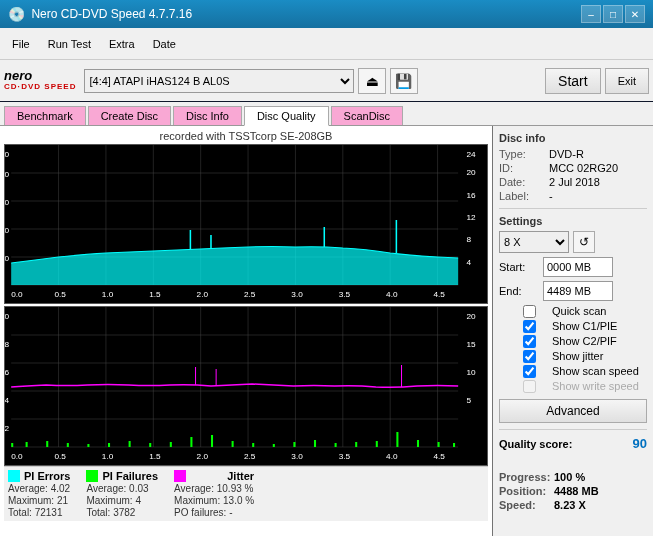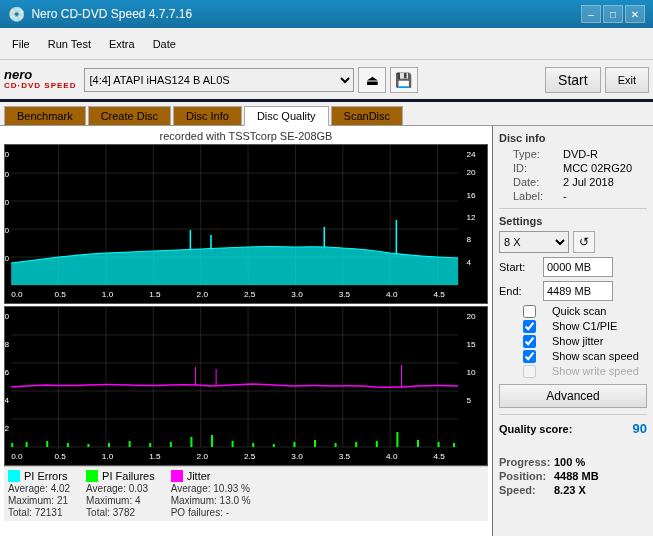--- a/index.html
+++ b/index.html
@@ -9,47 +9,47 @@
     .title-bar { background: linear-gradient(to bottom, #1a8cc4, #1570a0); height: 28px; display: flex; align-items: center; justify-content: space-between; padding: 0 8px; color: white; }
     .title-bar-left { display: flex; align-items: center; gap: 6px; font-size: 12px; }
     .title-bar-controls { display: flex; gap: 2px; }
     .title-bar-btn { width: 20px; height: 18px; background: rgba(255,255,255,0.2); border: 1px solid rgba(255,255,255,0.3); color: white; font-size: 10px; cursor: pointer; display: flex; align-items: center; justify-content: center; }
     
     
     .menu-bar { background: #f0f0f0; height: 32px; display: flex; align-items: center; padding: 0 4px; border-bottom: 1px solid #ccc; gap: 2px; }
     .menu-item { padding: 2px 8px; font-size: 11px; cursor: pointer; }
     
     
-    .toolbar { background: #f0f0f0; height: 42px; display: flex; align-items: center; padding: 2px 4px; border-bottom: 3px solid #0f172a; gap: 4px; }
+    .toolbar { background: #f0f0f0; height: 42px; display: flex; align-items: center; padding: 2px 4px; border-bottom: 1px solid #0f172a; gap: 4px; }
     .device-select { height: 24px; width: 270px; font-size: 11px; border: 1px solid #999; }
     .toolbar-icon-btn { width: 28px; height: 26px; border: 1px solid #aaa; background: #f5f5f5; cursor: pointer; display: flex; align-items: center; justify-content: center; font-size: 14px; }
     .start-btn { height: 26px; padding: 0 12px; background: linear-gradient(to bottom, #f5f5f5, #e0e0e0); border: 1px solid #aaa; cursor: pointer; font-size: 14px; }
     .exit-btn { height: 26px; padding: 0 12px; background: linear-gradient(to bottom, #f5f5f5, #e0e0e0); border: 1px solid #aaa; cursor: pointer; font-size: 11px; }
     
     
     .tabs { background: #f0f0f0; height: 24px; display: flex; align-items: flex-end; padding: 0 4px; border-bottom: 1px solid #999; }
-    .tab { padding: 3px 12px; border: 1px solid #aaa; border-bottom: none; background: #a16207; cursor: pointer; font-size: 11px; margin-right: 2px; }
+    .tab { padding: 3px 12px; border: 1px solid #aaa; border-bottom: none; background: #f9a8d4; cursor: pointer; font-size: 11px; margin-right: 2px; }
     .tab.active { background: white; border-bottom: 1px solid white; margin-bottom: -1px; }
     
     
     .main-content { display: flex; height: calc(536px - 28px - 22px - 42px - 24px); }
     
     
     .chart-area { flex: 1; background: white; border-right: 1px solid #737373; padding: 4px; overflow: hidden; }
     .chart-title { text-align: center; font-size: 11px; color: #333; margin-bottom: 2px; }
     
     
     .top-chart { height: 160px; background: black; position: relative; overflow: hidden; border: 1px solid #555; }
     .bottom-chart { height: 160px; background: black; position: relative; overflow: hidden; border: 1px solid #555; margin-top: 2px; }
     
     
     .right-panel { width: 160px; background: #f0f0f0; padding: 6px; overflow-y: auto; }
     
     .panel-section-title { font-size: 11px; font-weight: bold; margin-bottom: 4px; color: #333; }
-    .info-row { display: flex; margin-bottom: 2px; font-size: 11px; margin-left: 14px; }
+    .info-row { display: flex; margin-bottom: 2px; font-size: 11px; }
     .info-label { color: #555; width: 50px; flex-shrink: 0; }
     .info-value { color: #000; }
     
     .divider { border-top: 1px solid #ccc; margin: 6px 0; }
     
     .settings-row { display: flex; align-items: center; margin-bottom: 4px; gap: 4px; }
     .speed-select { height: 22px; width: 70px; font-size: 11px; border: 1px solid #999; }
     .refresh-btn { width: 22px; height: 22px; border: 1px solid #aaa; background: #f5f5f5; cursor: pointer; font-size: 12px; display: flex; align-items: center; justify-content: center; }
     
     .mb-input { height: 20px; width: 70px; font-size: 11px; border: 1px solid #999; padding: 1px 3px; }
@@ -66,21 +66,21 @@
     .quality-value { font-weight: bold; color: #0070c0; font-size: 13px; }
     
     .progress-section { margin-top: 20px; font-weight: bold; }
     .prog-row { display: flex; margin-bottom: 2px; font-size: 11px; }
     .prog-label { width: 55px; color: #555; }
     .prog-value { color: #000; }
     
     
     .legend-area { display: flex; gap: 16px; padding: 3px 4px; background: #f0f0f0; border-top: 1px solid #ccc; }
     .legend-item { display: flex; flex-direction: column; gap: 1px; }
-    .legend-header { display: flex; align-items: center; gap: 4px; font-size: 11px; font-weight: normal; }
+    .legend-header { display: flex; align-items: center; gap: 4px; font-size: 11px; font-weight: bold; justify-content: space-between; }
     .legend-color { width: 12px; height: 12px; }
     .legend-stats { font-size: 10px; color: #333; }
     
     
     svg { position: absolute; top: 0; left: 0; }
   </style>
 </head>
 <body>
 
 <div class="title-bar">
@@ -364,20 +364,24 @@
     <div class="checkbox-row">
       <input type="checkbox" style="">
       <span>Quick scan</span>
     </div>
     <div class="checkbox-row">
       <input type="checkbox" checked="" style="">
       <span>Show C1/PIE</span>
     </div>
     <div class="checkbox-row">
       <input type="checkbox" checked="" style="">
+      <span>Show C2/PIF</span>
+    </div>
+    <div class="checkbox-row">
+      <input type="checkbox" checked="" style="">
       <span>Show jitter</span>
     </div>
     <div class="checkbox-row">
       <input type="checkbox" checked="" style="">
       <span>Show scan speed</span>
     </div>
     <div class="checkbox-row">
       <input type="checkbox" disabled="" style="">
       <span style="color:#aaa;">Show write speed</span>
     </div>

